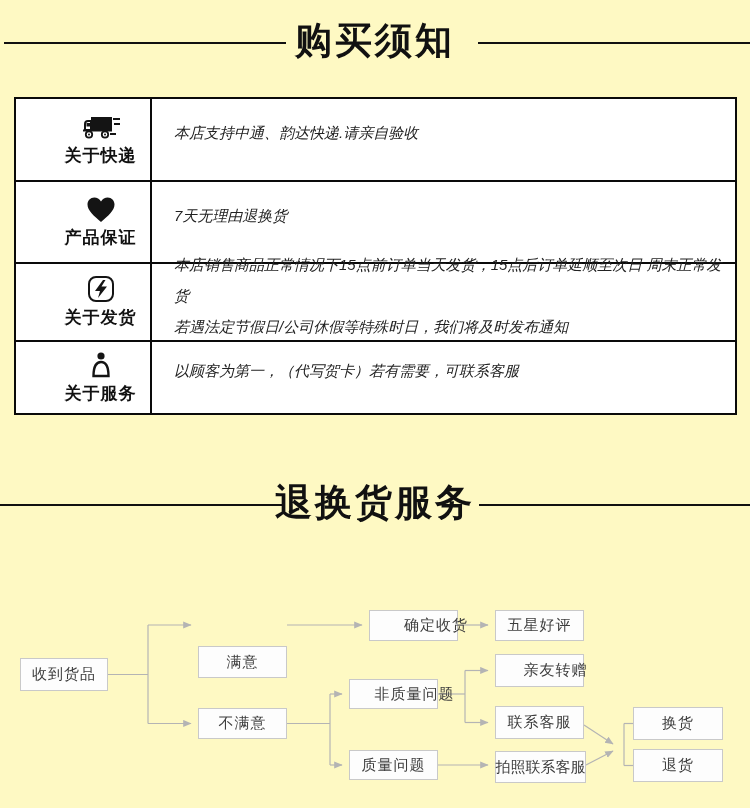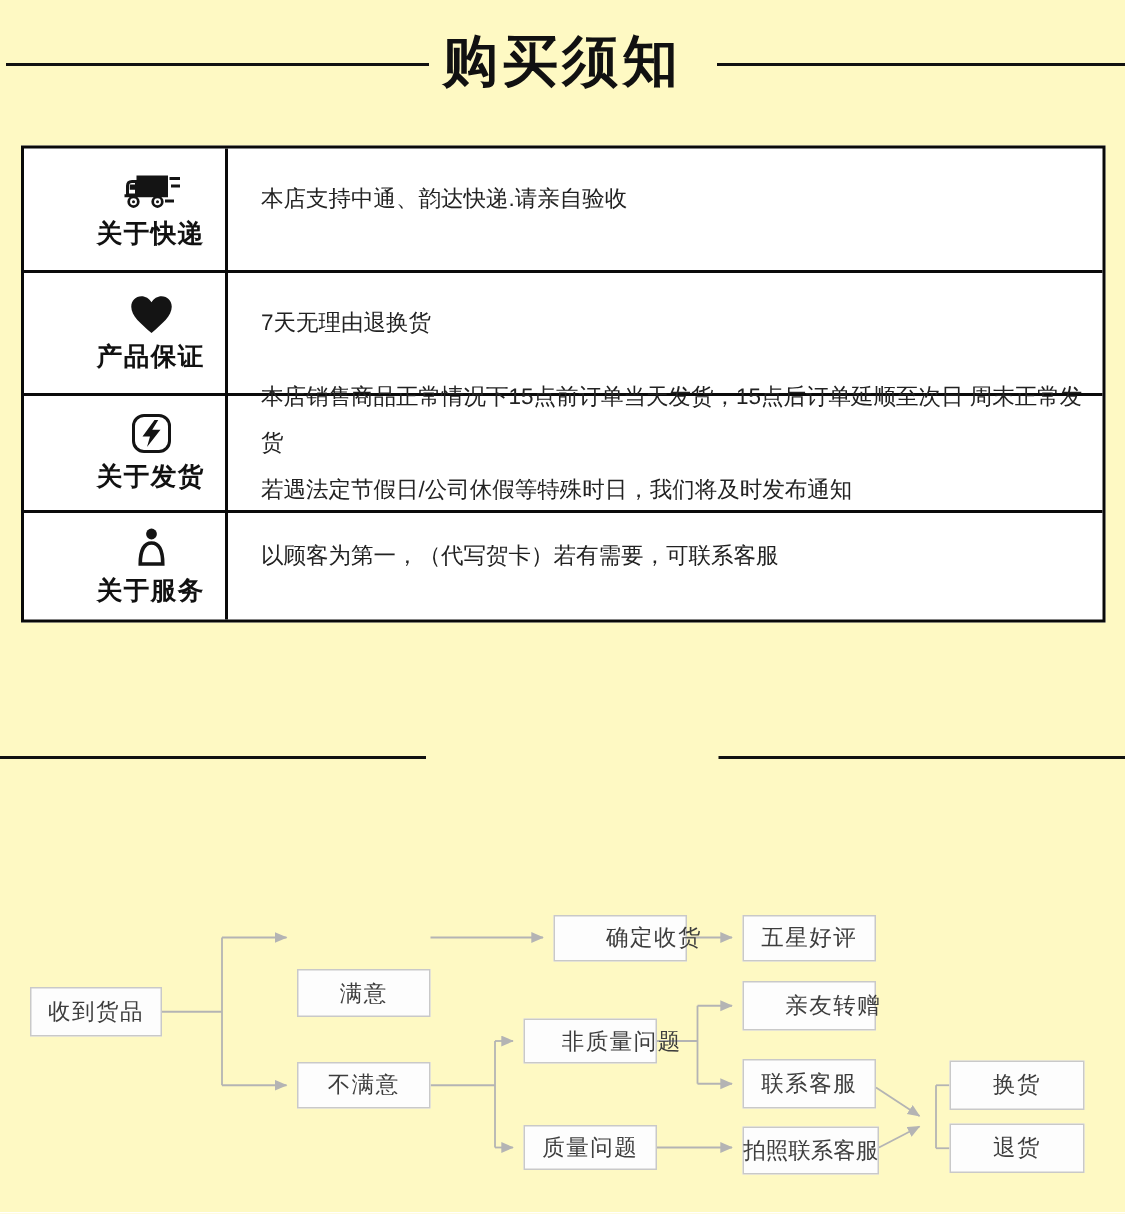--- a/index.html
+++ b/index.html
@@ -29,21 +29,21 @@
   .t-row.h85b { height:82px; }
   .t-row.h80 { height:78px; }
   .t-row.h75 { height:73px;justify-content:center; }
   .cell-label {
     width:136px; border-right:2px solid #0a0a0a; display:flex; flex-direction:column;
     align-items:center; justify-content:center; gap:3px; flex:none;padding-left:35px;
   }
   .cell-label .lbl { font-size:17px; font-weight:bold; color:#111; letter-spacing:1px; }
   .cell-text {
     flex:1; display:flex; flex-direction:column; justify-content:center;
-    padding:4px 10px 18px 22px; font-size:15px; color:#222; line-height:31px;
+    padding:4px 10px 18px 22px; font-size:15px; color:#222; line-height:31px;font-style:italic;
   }
   .icon-wrap { height:28px; display:flex; align-items:flex-end; justify-content:center; }
 
   
   .flow { position:absolute; left:0; top:555px; width:750px; height:254px; }
   .flow svg.wires { position:absolute; left:0; top:0; }
   .fnode {
     position:absolute; border:1px solid #c9c9c9; background:#fdfdfd; color:#3d3d3d;
     font-size:15px; display:flex; align-items:center; justify-content:center;
     letter-spacing:1px; white-space:nowrap;
@@ -140,20 +140,21 @@
       </div>
       <div class="cell-text">
         <div>以顾客为第一，（代写贺卡）若有需要，可联系客服</div>
       </div>
     </div>
 
   </div>
 
   <div class="sec-title title2">
     <div class="t-line l"></div>
+    <div class="t-text">退换货服务</div>
     <div class="t-line r"></div>
   </div>
 
   <div class="flow">
     <svg class="wires" width="750" height="254" viewBox="0 0 750 254">
       <defs>
         <marker id="arr" markerWidth="8" markerHeight="8" refX="6.5" refY="3" orient="auto">
           <path d="M0,0 L7,3 L0,6 Z" fill="#b4b4b4"></path>
         </marker>
       </defs>

